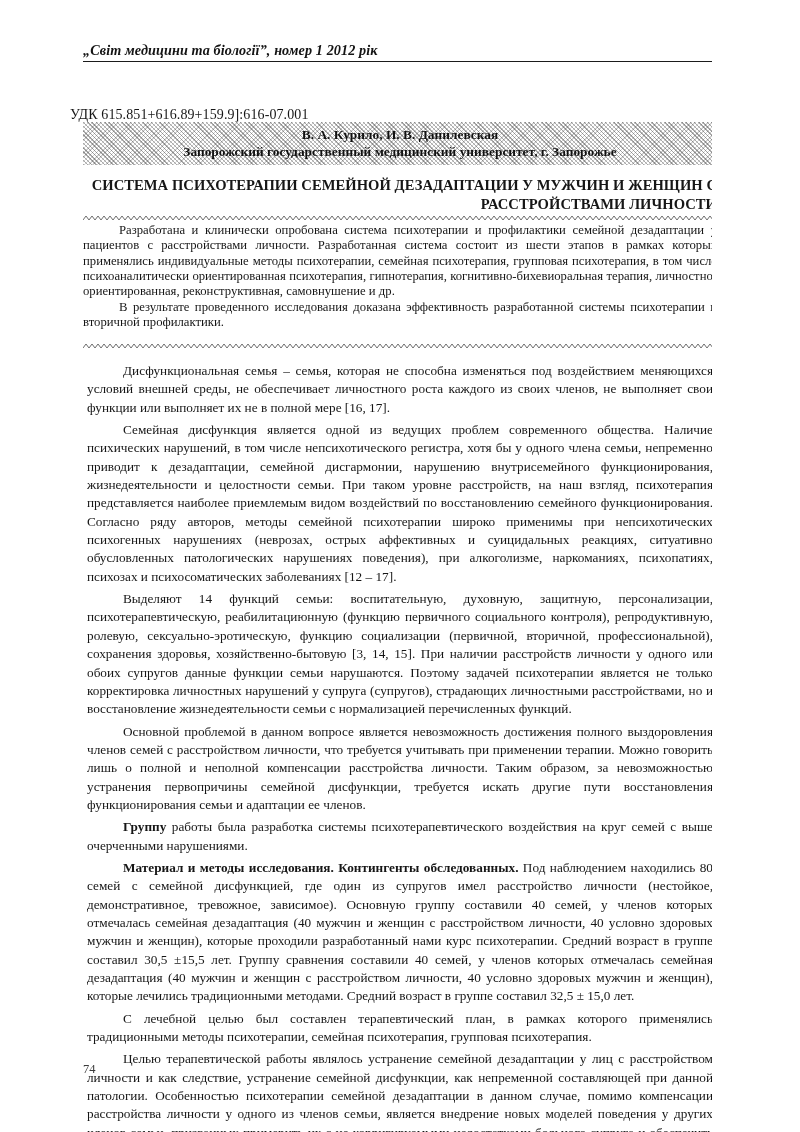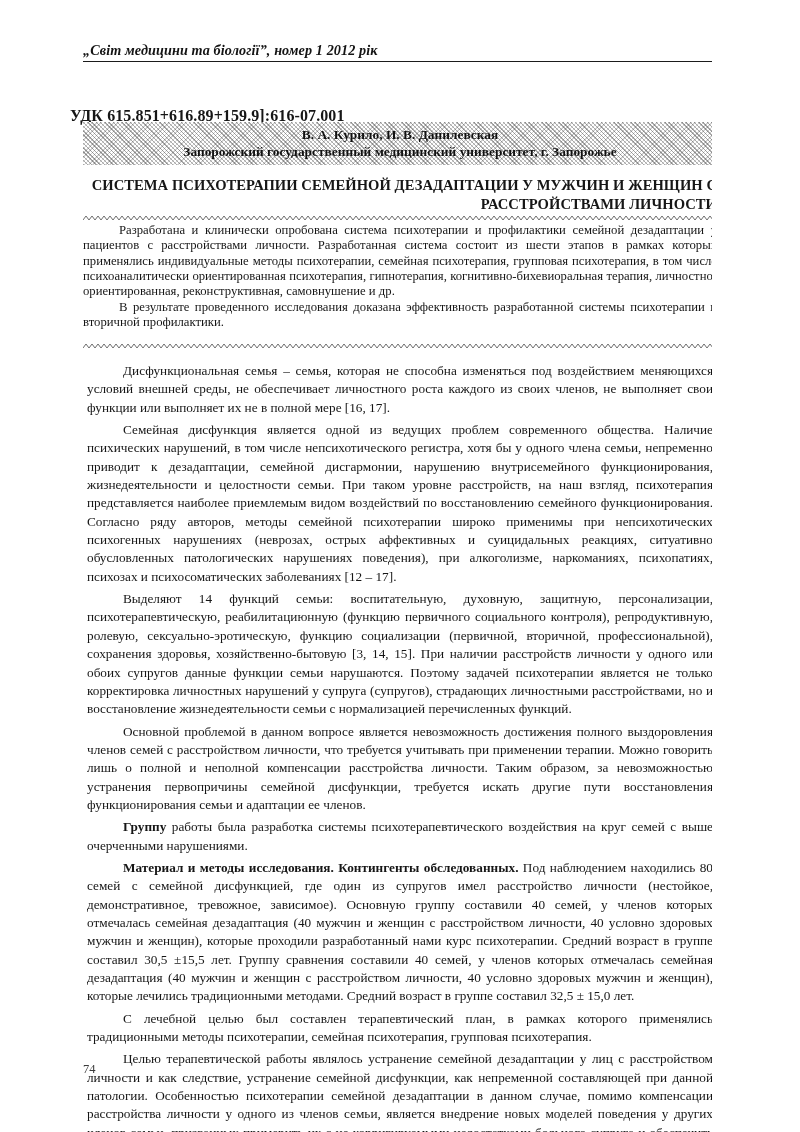--- a/index.html
+++ b/index.html
@@ -42,22 +42,22 @@
     margin-top: 2px;
     border-bottom: 1.6px solid #1b1b1b;
     width: 634px;
   }
 
   
   .udk {
     position: absolute;
     left: 70px;
     top: 107px;
-    font-weight: bold;
-    font-size: 16px;
+    font-weight: normal;
+    font-size: 14px;
     letter-spacing: .1px;
     white-space: nowrap;
   }
 
   
   .authors-band {
     position: absolute;
     left: 83px;
     top: 122px;
     width: 634px;

